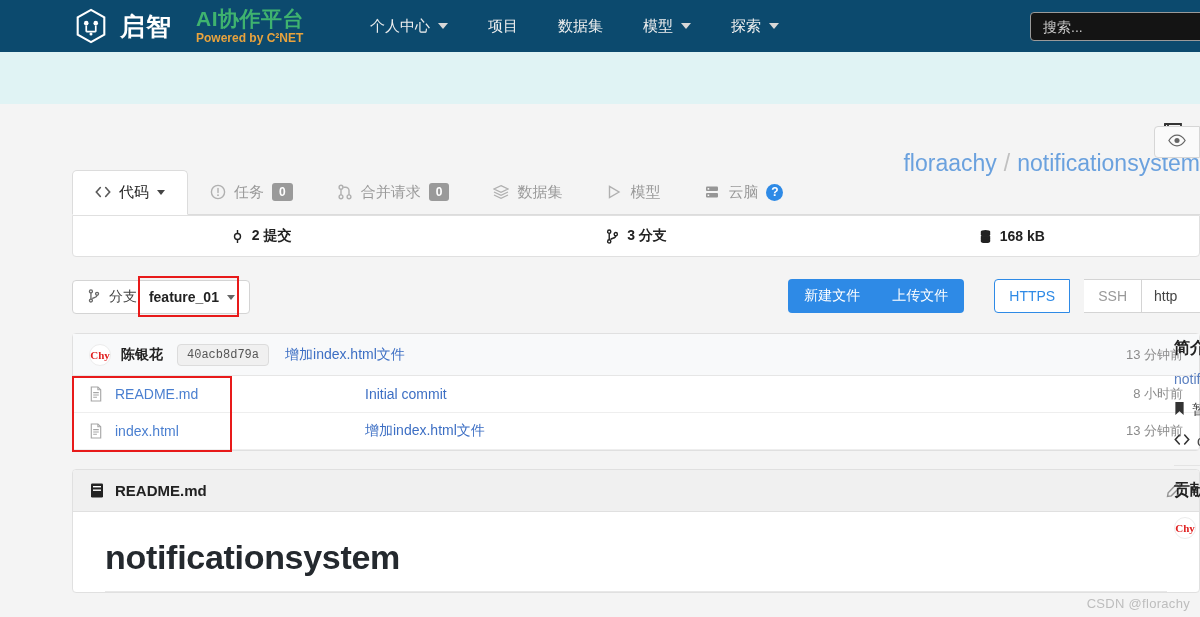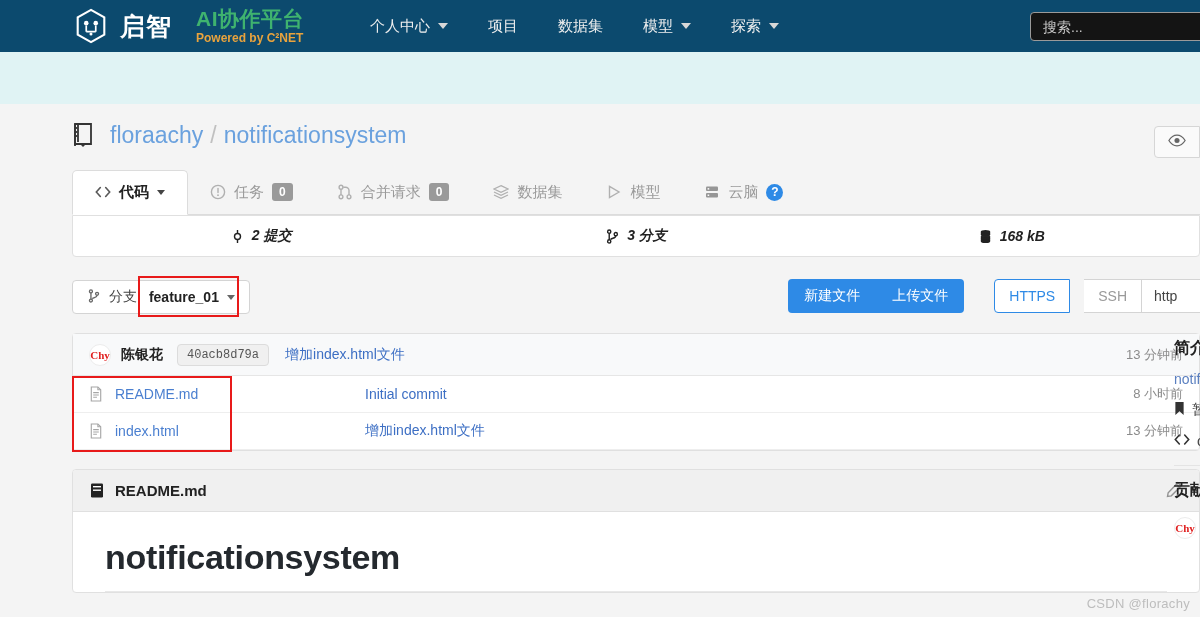--- a/index.html
+++ b/index.html
@@ -61,22 +61,23 @@
     font-family: "Liberation Sans", sans-serif;
   }
   .search-box input::placeholder { color: #c9c9c9; }
 
   
   .teal-strip { height: 52px; background: #e0f3f4; }
 
   
   .repo-header {
     padding: 18px 0 0 72px;
-    display: flex; align-items: flex-start;
+    display: flex; align-items: flex-end;
     height: 56px;
+    flex-direction: column;
   }
   .repo-icon { width: 24px; height: 28px; margin-right: 14px; flex: none; }
   .repo-path { font-size: 23px; }
   .repo-path a { color: #6aa1de; text-decoration: none; cursor: pointer; }
   .repo-path .sep { color: #c0c0c0; margin: 0 7px; }
   .watch-btn {
     position: absolute; right: 0px; top: 126px;
     width: 46px; height: 32px;
     border: 1px solid #d6d6d6; border-radius: 4px 0 0 4px;
     background: #fafafa; display: flex; align-items: center;
@@ -89,21 +90,21 @@
     height: 45px; display: flex; align-items: flex-end;
     border-bottom: 1px solid #dcdcdc; position: relative;
     width: 1128px;
   }
   .tab {
     display: flex; align-items: center; gap: 8px;
     padding: 0 22px; height: 44px; font-size: 15px;
     color: #9a9a9a; cursor: pointer; white-space: nowrap;
   }
   .tab.active {
-    background: #fff; color: #222; font-weight: bold;
+    background: #fff; color: #222; font-weight: normal;
     border: 1px solid #dcdcdc; border-bottom: 1px solid #fff;
     border-radius: 5px 5px 0 0; margin-bottom: -1px; height: 45px;
   }
   .tab .ico { width: 16px; height: 16px; flex: none; opacity: .75; display:flex; }
   .badge {
     background: #9a9a9a; color: #fff; font-size: 12px;
     border-radius: 3px; padding: 2px 7px; font-weight: bold;
   }
   .help-dot {
     width: 17px; height: 17px; border-radius: 50%;
@@ -121,21 +122,21 @@
     margin-left: 72px; width: 1128px;
     background: #fff; border: 1px solid #e0e0e0;
   }
   .stats {
     display: flex; height: 42px; align-items: center;
     font-size: 14px; font-weight: bold; color: #222;
     border-radius: 0 0 4px 4px;
   }
   .stat {
     flex: 1; display: flex; align-items: center;
-    justify-content: center; gap: 7px; cursor: pointer; font-style: italic;
+    justify-content: center; gap: 7px; cursor: pointer;
   }
   .stat .ico { width: 15px; height: 15px; display: flex; }
 
   
   .actionrow {
     margin-left: 72px; width: 1128px; margin-top: 22px;
     height: 36px; display: flex; align-items: center;
     position: relative;
   }
   .btn {

